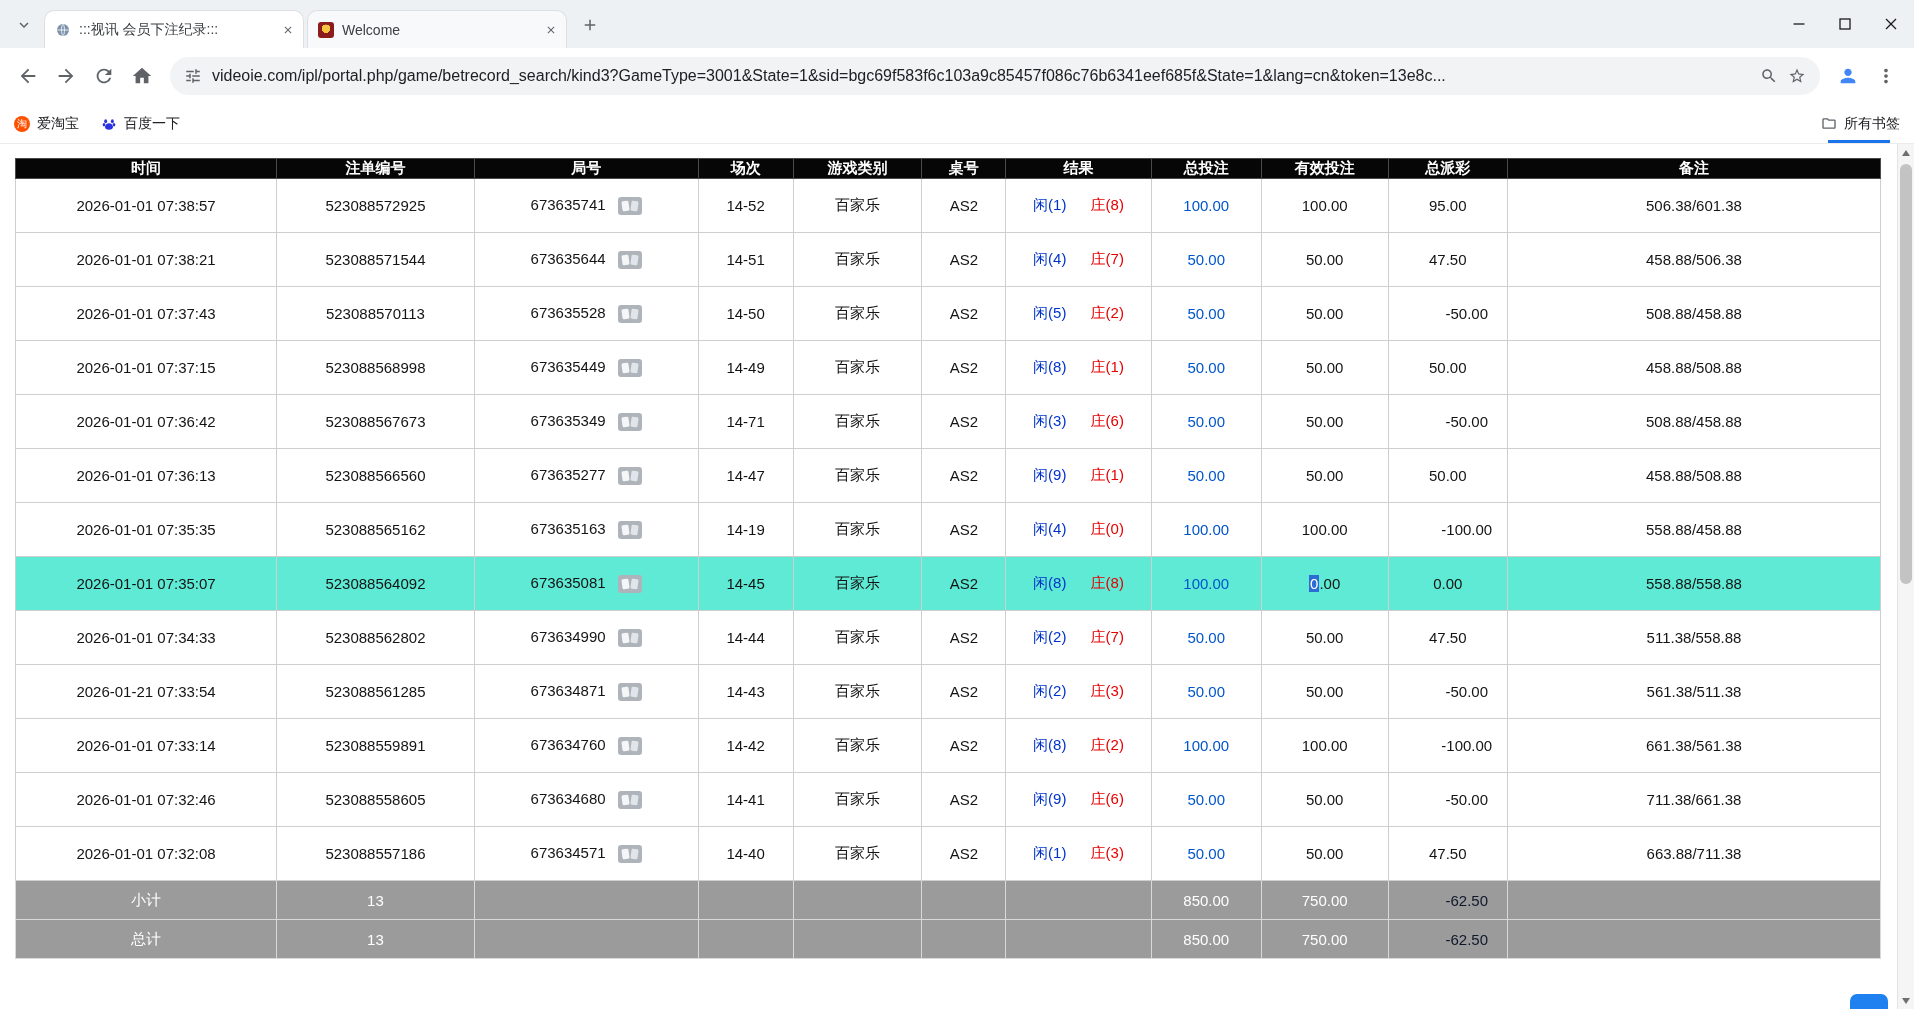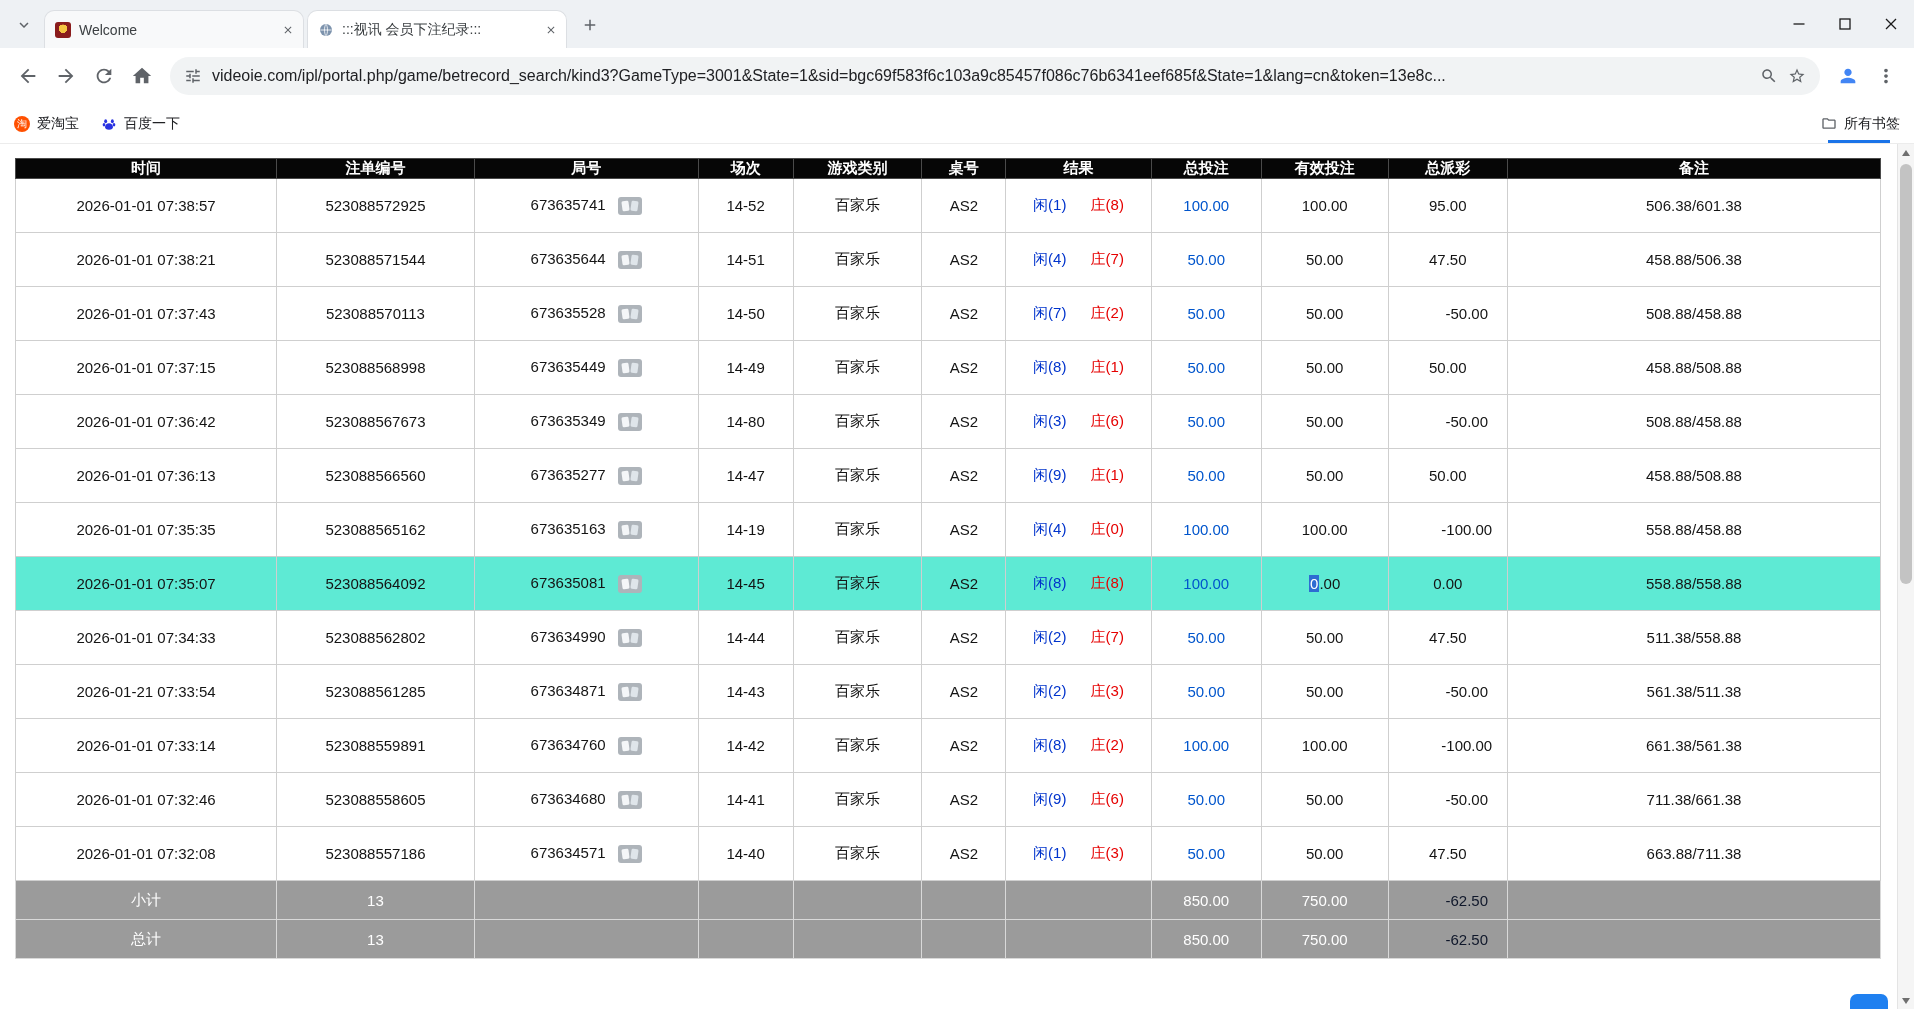--- a/index.html
+++ b/index.html
@@ -80,38 +80,38 @@
 </head>
 <body>
 
 <div class="tab-strip">
   <button class="tab-search-btn">
     <svg viewBox="0 0 24 24">
         <path d="M16.59 8.59L12 13.17 7.41 8.59 6 10l6 6 6-6z"></path>
       </svg>
   </button>
 
-  <div class="tab">
-    <span class="favicon fav-welcome"></span>
-    <span class="tab-title">Welcome</span>
-    <button class="tab-close">
-      <svg viewBox="0 0 24 24">
-          <path d="M19 6.41L17.59 5 12 10.59 6.41 5 5 6.41 10.59 12 5 17.59 6.41 19 12 13.41 17.59 19 19 17.59 13.41 12z"></path>
-        </svg>
-    </button>
-  </div>
-
   <div class="tab active">
     <span class="favicon">
       <svg viewBox="0 0 24 24" width="16" height="16">
           <circle cx="12" cy="12" r="9" fill="#7d93ad"></circle>
           <path d="M3.5 12h17M12 3.5c3 2.5 3 14.5 0 17-3-2.5-3-14.5 0-17z" stroke="#fff" stroke-width="1.2" fill="none"></path>
         </svg>
     </span>
     <span class="tab-title">:::视讯 会员下注纪录:::</span>
+    <button class="tab-close">
+      <svg viewBox="0 0 24 24">
+          <path d="M19 6.41L17.59 5 12 10.59 6.41 5 5 6.41 10.59 12 5 17.59 6.41 19 12 13.41 17.59 19 19 17.59 13.41 12z"></path>
+        </svg>
+    </button>
+  </div>
+
+  <div class="tab">
+    <span class="favicon fav-welcome"></span>
+    <span class="tab-title">Welcome</span>
     <button class="tab-close">
       <svg viewBox="0 0 24 24">
           <path d="M19 6.41L17.59 5 12 10.59 6.41 5 5 6.41 10.59 12 5 17.59 6.41 19 12 13.41 17.59 19 19 17.59 13.41 12z"></path>
         </svg>
     </button>
   </div>
 
   <button class="new-tab-btn">
     <svg viewBox="0 0 24 24">
         <path d="M19 13h-6v6h-2v-6H5v-2h6V5h2v6h6v2z"></path>
@@ -315,21 +315,21 @@
           <rect x="0" y="0" width="24" height="18" rx="3" fill="#aeb4ba"></rect>
           <rect x="4" y="4" width="7" height="10" rx="1.5" fill="#f4f6f8" transform="rotate(-8 7.5 9)"></rect>
           <rect x="13" y="4" width="7" height="10" rx="1.5" fill="#dfe5ea" transform="rotate(8 16.5 9)"></rect>
         </svg>
       </span>
     </td>
     <td>14-50</td>
     <td>百家乐</td>
     <td>AS2</td>
     <td>
-      <span class="player">闲(7)</span>
+      <span class="player">闲(5)</span>
       <span class="banker">庄(2)</span>
     </td>
     <td>
       <a class="bet-link">50.00</a>
     </td>
     <td>50.00</td>
     <td class="neg">-50.00</td>
     <td>508.88/458.88</td>
   </tr>
         <tr>
@@ -365,21 +365,21 @@
     <td>
       <span>673635349</span>
       <span class="cards-icon">
         <svg width="24" height="18" viewBox="0 0 24 18">
           <rect x="0" y="0" width="24" height="18" rx="3" fill="#aeb4ba"></rect>
           <rect x="4" y="4" width="7" height="10" rx="1.5" fill="#f4f6f8" transform="rotate(-8 7.5 9)"></rect>
           <rect x="13" y="4" width="7" height="10" rx="1.5" fill="#dfe5ea" transform="rotate(8 16.5 9)"></rect>
         </svg>
       </span>
     </td>
-    <td>14-80</td>
+    <td>14-71</td>
     <td>百家乐</td>
     <td>AS2</td>
     <td>
       <span class="player">闲(3)</span>
       <span class="banker">庄(6)</span>
     </td>
     <td>
       <a class="bet-link">50.00</a>
     </td>
     <td>50.00</td>

